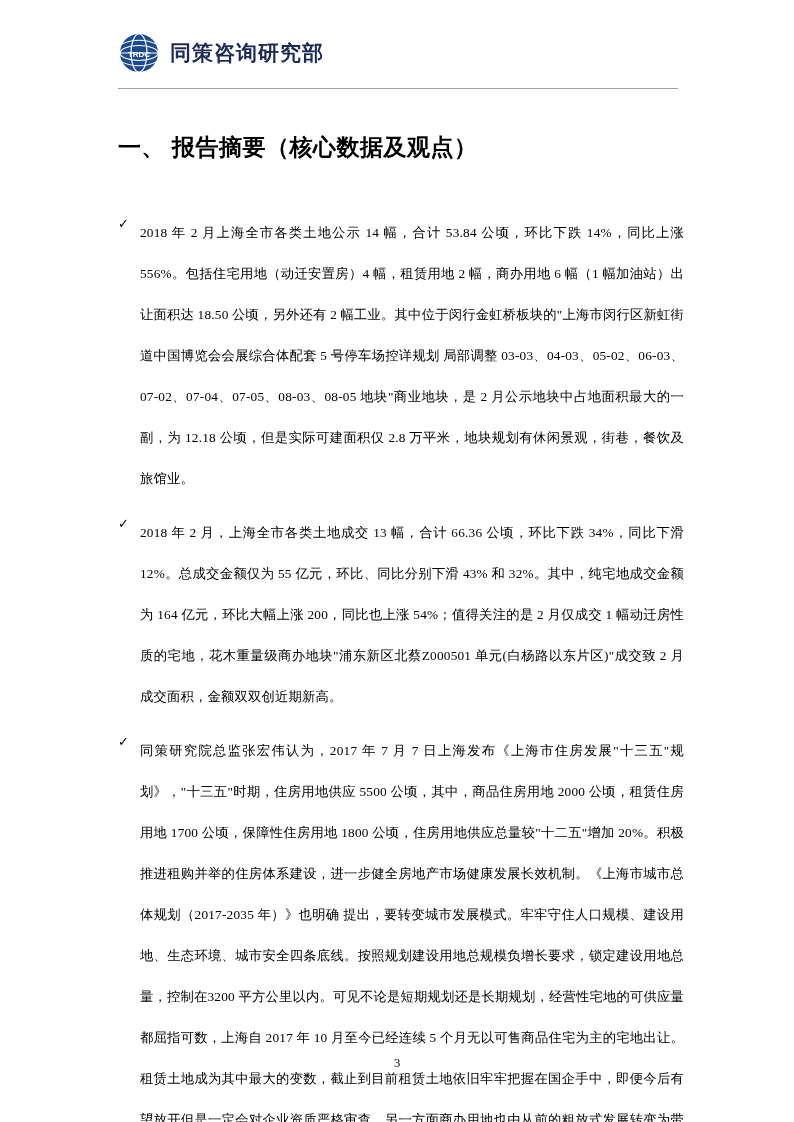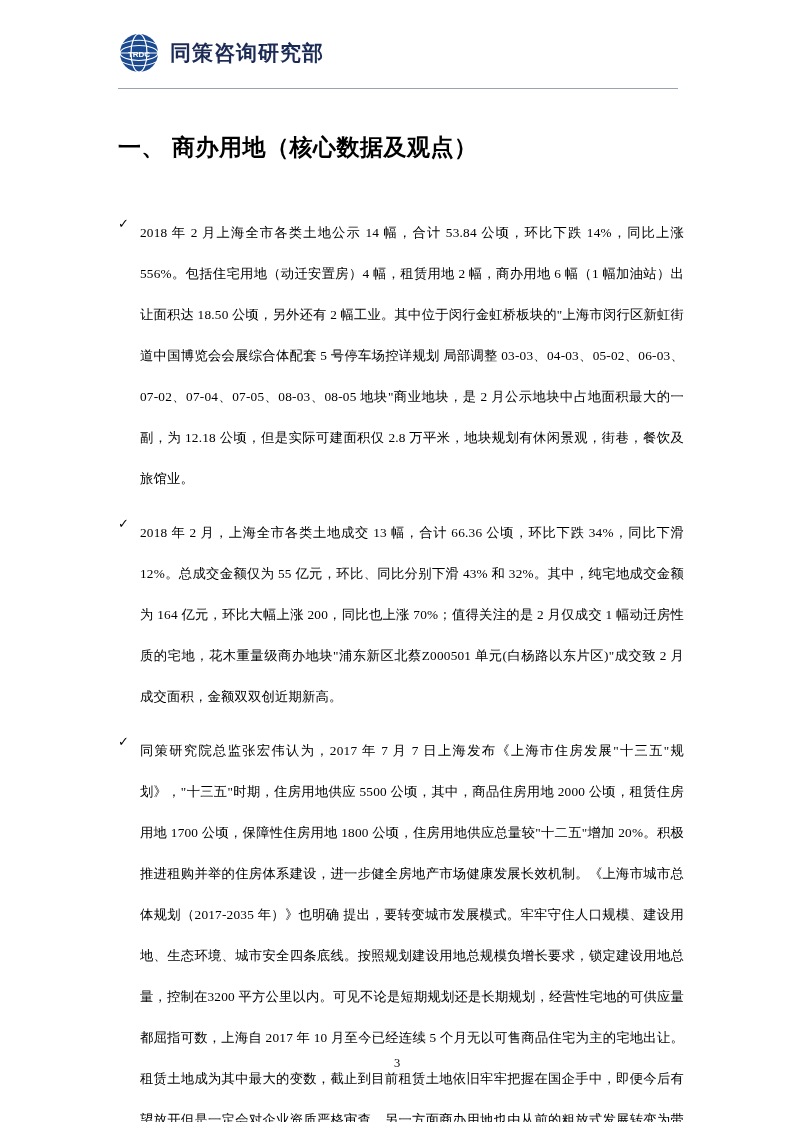--- a/index.html
+++ b/index.html
@@ -132,32 +132,32 @@
           <path d="M4 12 C 14 7, 28 7, 38 12" fill="none" stroke="#ffffff" stroke-width="1"></path>
           <path d="M4 30 C 14 35, 28 35, 38 30" fill="none" stroke="#ffffff" stroke-width="1"></path>
           <text x="21" y="24.5" text-anchor="middle" font-family="Liberation Sans, sans-serif" font-size="8" fill="#ffffff" font-weight="bold">TRDC</text>
         </svg>
       </span>
       <span class="logo-text">同策咨询研究部</span>
     </div>
     <div class="header-rule"></div>
   </div>
 
-  <div class="section-title">一、 商办用地（核心数据及观点）</div>
+  <div class="section-title">一、 报告摘要（核心数据及观点）</div>
 
   <div class="content">
 
     <div class="bullet-item">
       <span class="check-icon">✓</span>
       <div class="para">2018 年 2 月上海全市各类土地公示 14 幅，合计 53.84 公顷，环比下跌 14%，同比上涨 556%。包括住宅用地（动迁安置房）4 幅，租赁用地 2 幅，商办用地 6 幅（1 幅加油站）出让面积达 18.50 公顷，另外还有 2 幅工业。其中位于闵行金虹桥板块的"上海市闵行区新虹街道中国博览会会展综合体配套 5 号停车场控详规划 局部调整 03-03、04-03、05-02、06-03、07-02、07-04、07-05、08-03、08-05 地块"商业地块，是 2 月公示地块中占地面积最大的一副，为 12.18 公顷，但是实际可建面积仅 2.8 万平米，地块规划有休闲景观，街巷，餐饮及旅馆业。</div>
     </div>
 
     <div class="bullet-item">
       <span class="check-icon">✓</span>
-      <div class="para">2018 年 2 月，上海全市各类土地成交 13 幅，合计 66.36 公顷，环比下跌 34%，同比下滑 12%。总成交金额仅为 55 亿元，环比、同比分别下滑 43% 和 32%。其中，纯宅地成交金额为 164 亿元，环比大幅上涨 200，同比也上涨 70%；值得关注的是 2 月仅成交 1 幅动迁房性质的宅地，花木重量级商办地块"浦东新区北蔡Z000501 单元(白杨路以东片区)"成交致 2 月成交面积，金额双双创近期新高。</div>
+      <div class="para">2018 年 2 月，上海全市各类土地成交 13 幅，合计 66.36 公顷，环比下跌 34%，同比下滑 12%。总成交金额仅为 55 亿元，环比、同比分别下滑 43% 和 32%。其中，纯宅地成交金额为 164 亿元，环比大幅上涨 200，同比也上涨 54%；值得关注的是 2 月仅成交 1 幅动迁房性质的宅地，花木重量级商办地块"浦东新区北蔡Z000501 单元(白杨路以东片区)"成交致 2 月成交面积，金额双双创近期新高。</div>
     </div>
 
     <div class="bullet-item">
       <span class="check-icon">✓</span>
       <div class="para">同策研究院总监张宏伟认为，2017 年 7 月 7 日上海发布《上海市住房发展"十三五"规划》，"十三五"时期，住房用地供应 5500 公顷，其中，商品住房用地 2000 公顷，租赁住房用地 1700 公顷，保障性住房用地 1800 公顷，住房用地供应总量较"十二五"增加 20%。积极推进租购并举的住房体系建设，进一步健全房地产市场健康发展长效机制。《上海市城市总体规划（2017-2035 年）》也明确 提出，要转变城市发展模式。牢牢守住人口规模、建设用地、生态环境、城市安全四条底线。按照规划建设用地总规模负增长要求，锁定建设用地总量，控制在3200 平方公里以内。可见不论是短期规划还是长期规划，经营性宅地的可供应量都屈指可数，上海自 2017 年 10 月至今已经连续 5 个月无以可售商品住宅为主的宅地出让。租赁土地成为其中最大的变数，截止到目前租赁土地依旧牢牢把握在国企手中，即便今后有望放开但是一定会对企业资质严格审查。另一方面商办用地也由从前的粗放式发展转变为带规划转让，这让很大一部分房企被拦在了拿地范围以外。上海土地市场将形成地方国企与品牌房企楚河汉界各占一半的格局。</div>
     </div>
 
   </div>
 
   <div class="page-number">3</div>

